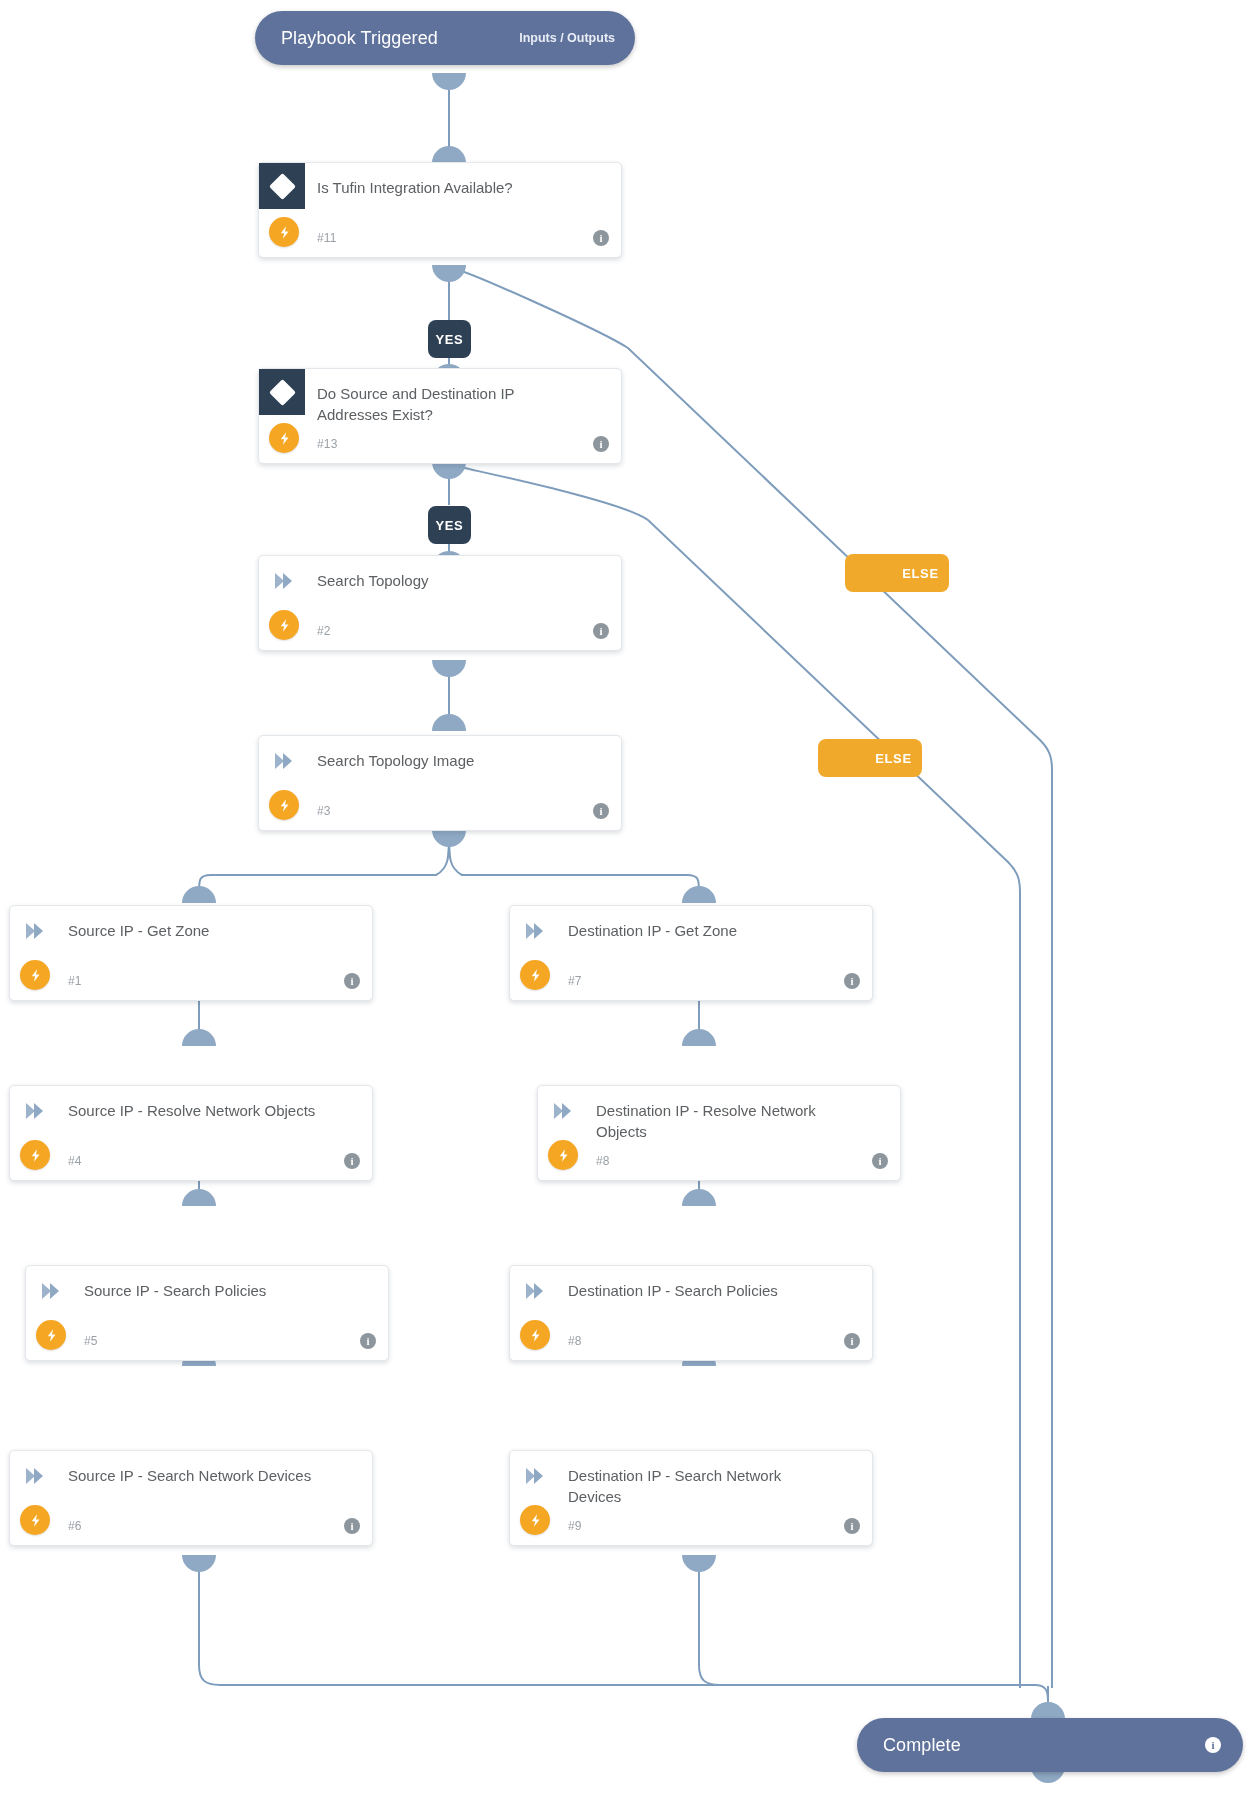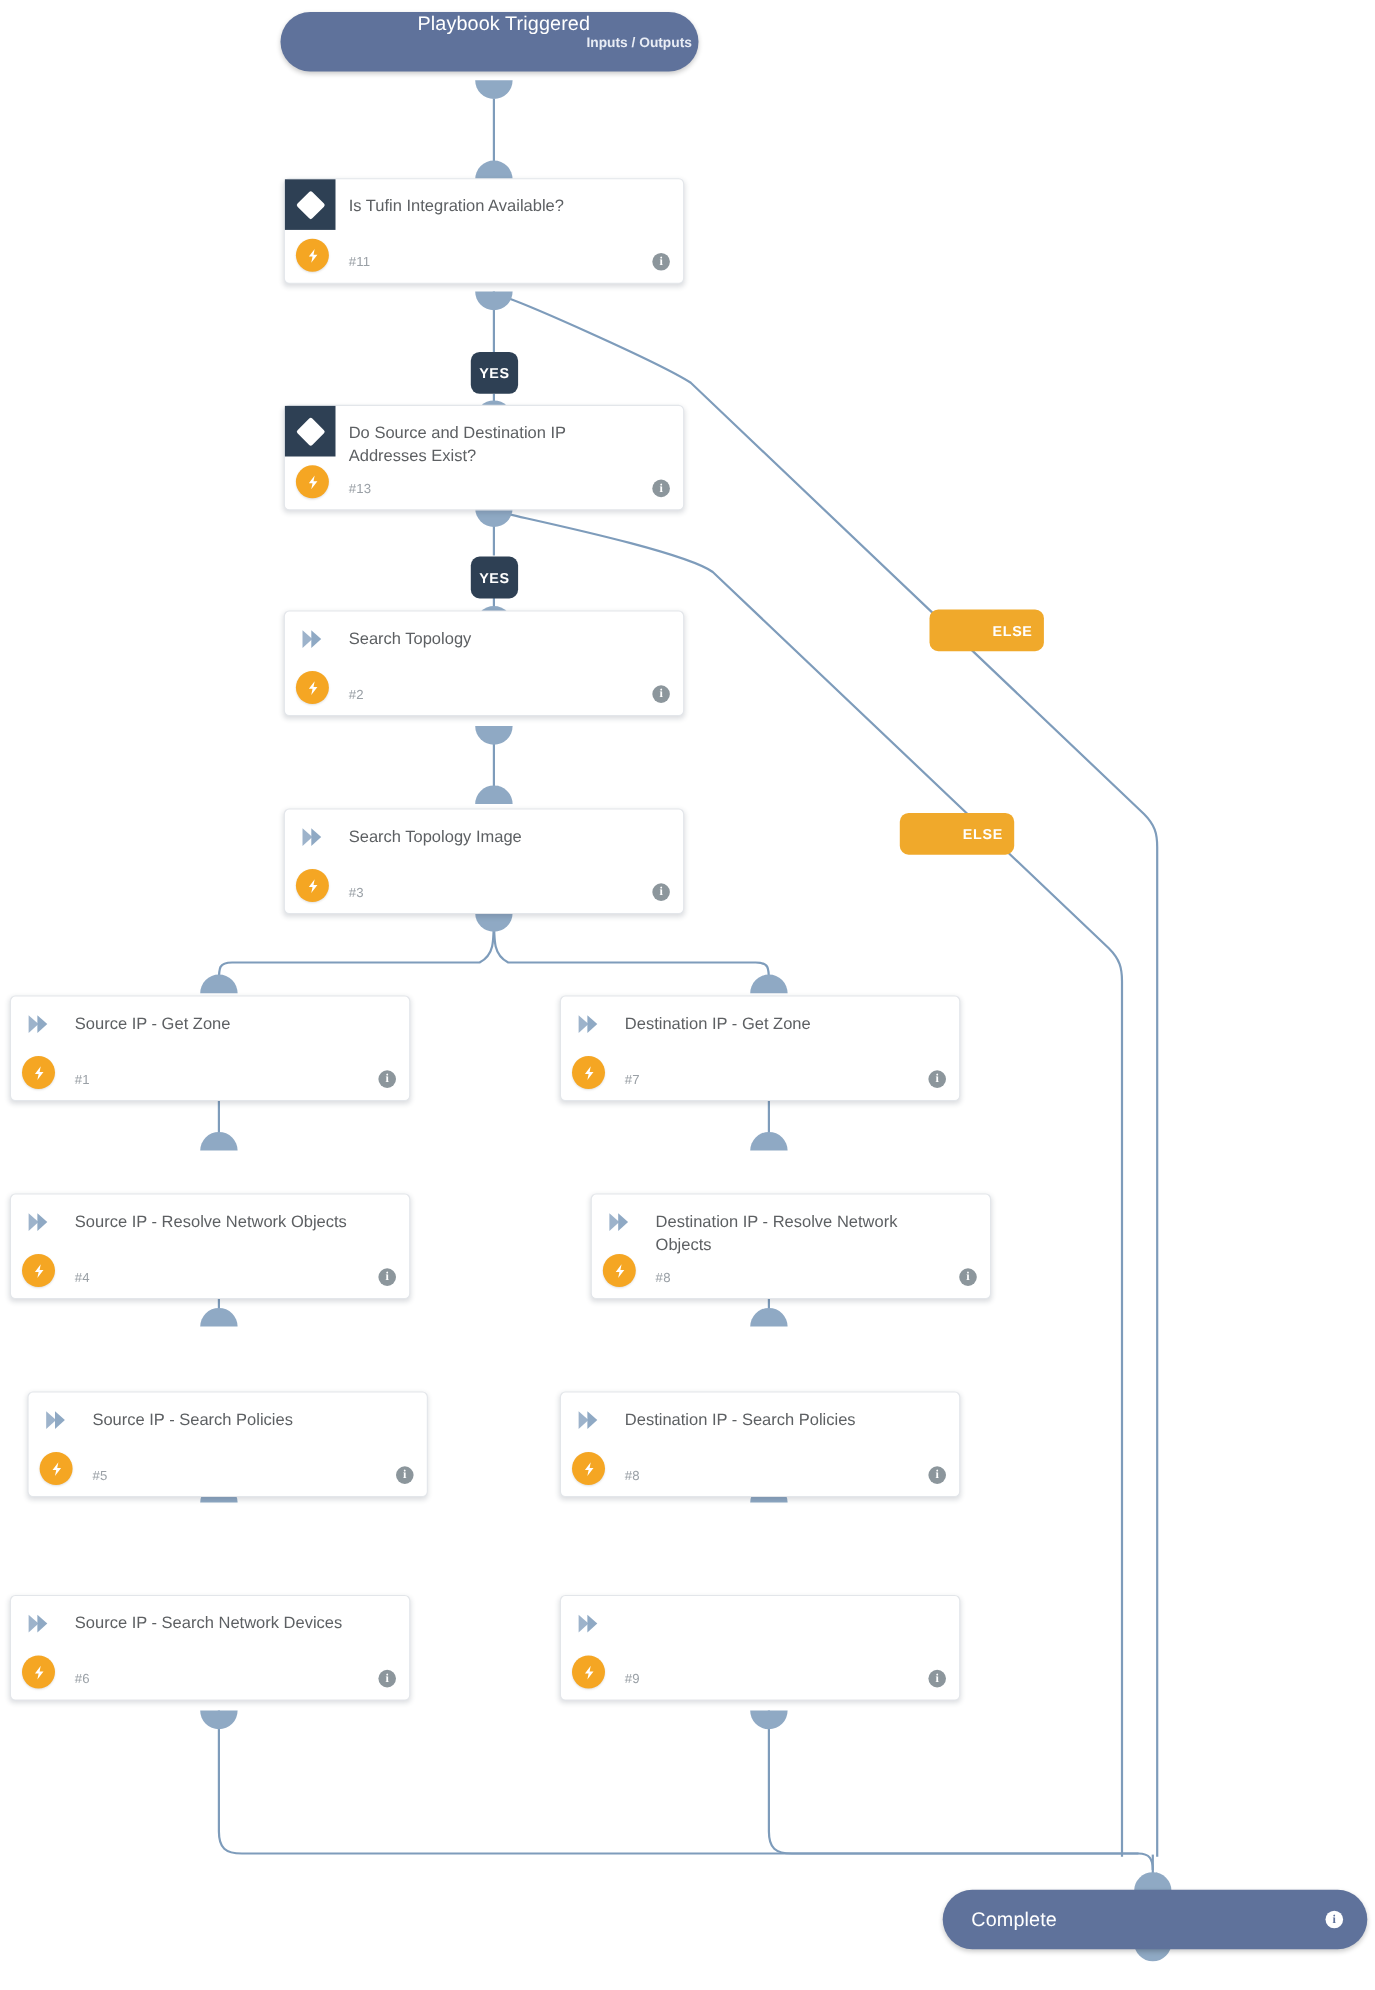--- a/index.html
+++ b/index.html
@@ -33,21 +33,21 @@
     font-size:18px;
     font-weight:normal;
     margin-left:26px;
     letter-spacing:.1px;
     white-space:nowrap;
   }
   .pill .pill-sub{
     font-size:12.5px;
     font-weight:bold;
     margin-left:auto;
-    margin-right:6px;
+    margin-right:20px;
     color:#e9edf5;
     white-space:nowrap;
   }
   .pill .pill-info{
     margin-left:auto;margin-right:22px;
   }
   
   .card{
     position:absolute;
     width:334px;
@@ -218,21 +218,21 @@
   <div class="port top" style="left:682px;top:1029px;"></div>
   <div class="port bottom" style="left:682px;top:1135px;"></div>
   <div class="port top" style="left:682px;top:1189px;"></div>
   <div class="port bottom" style="left:682px;top:1295px;"></div>
   <div class="port top" style="left:682px;top:1349px;"></div>
   <div class="port bottom" style="left:682px;top:1555px;"></div>
 
   <div class="port top" style="left:1031px;top:1702px;"></div>
   <div class="port bottom" style="left:1031px;top:1766px;"></div>
 
-  <div class="pill" style="left:255px;top:11px;width:380px;flex-direction:column;">
+  <div class="pill" style="left:255px;top:11px;width:380px;">
     <span class="pill-title">Playbook Triggered</span>
     <span class="pill-sub">Inputs / Outputs</span>
   </div>
 
   <div class="card" style="left:258px;top:162px;">
     <div class="cond-icon">
       <div class="diamond"></div>
     </div>
     <div class="card-title">Is Tufin Integration Available?</div>
     <div class="bolt">
@@ -449,20 +449,21 @@
       </div>
   </div>
 
   <div class="card" style="left:509px;top:1450px;">
     <div class="task-icon">
       <svg width="24" height="20" viewBox="0 0 24 20">
         <path d="M2,2 L11,10 L2,18 Z" fill="#9db3cb"></path>
         <path d="M10,2 L19,10 L10,18 Z" fill="#8fa9c4"></path>
       </svg>
     </div>
+    <div class="card-title">Destination IP - Search Network Devices</div>
     <div class="bolt">
       <svg width="15" height="15" viewBox="0 0 24 24">
           <path d="M14.5 2 L6 13.2 H11.4 L9.5 22 L18.5 10.4 H12.8 Z" fill="#ffffff"></path>
         </svg>
     </div>
     <div class="card-num">#9</div>
     <div class="card-info">
         <div class="info-circle">i</div>
       </div>
   </div>

